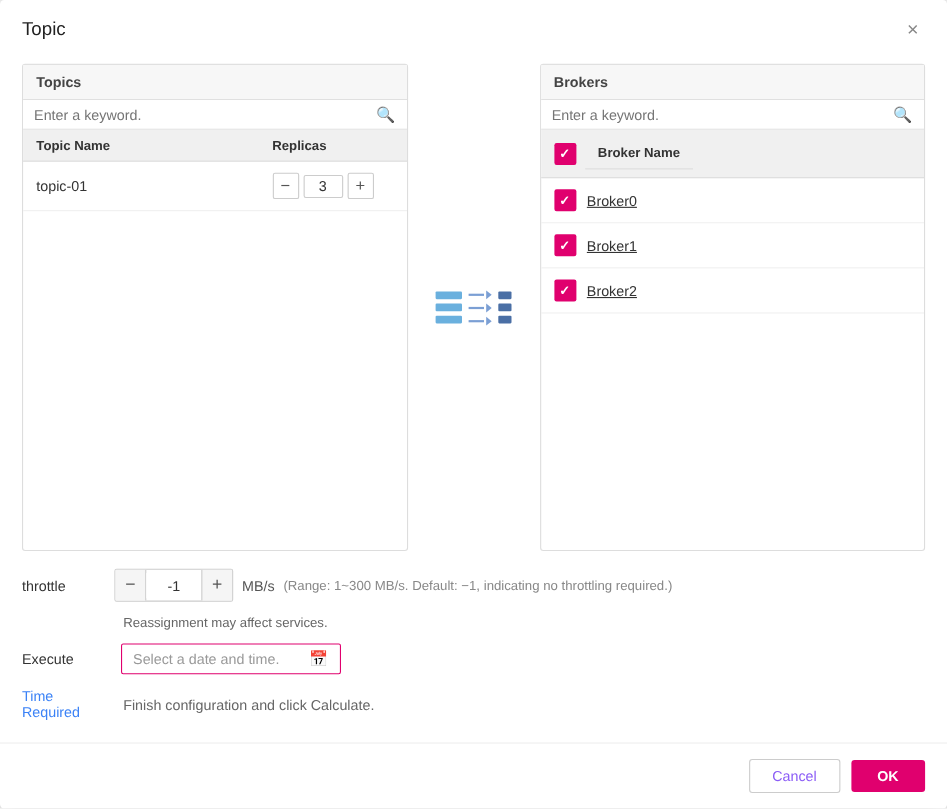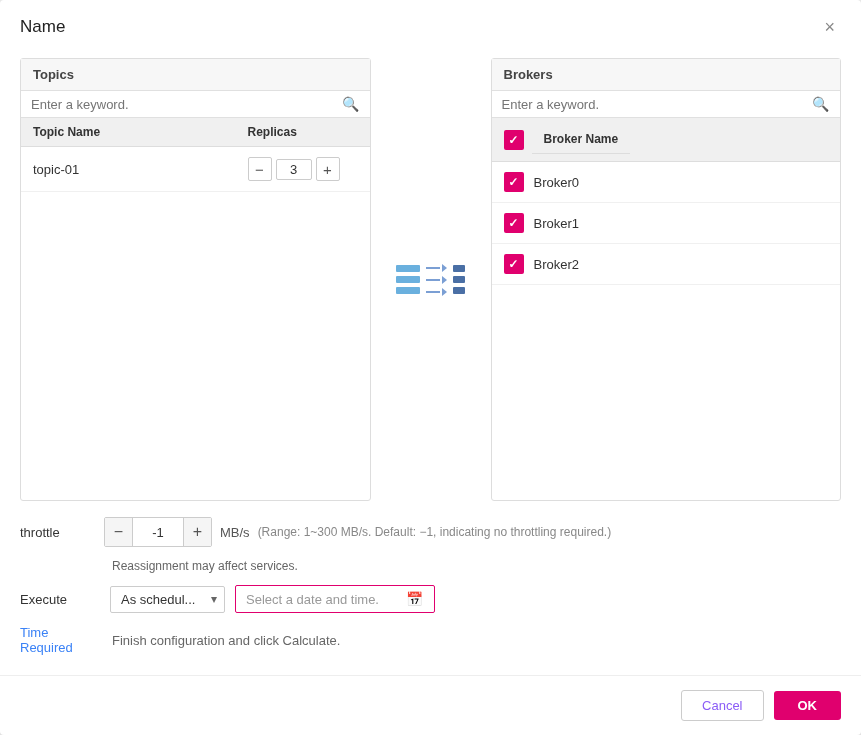--- a/index.html
+++ b/index.html
@@ -172,20 +172,21 @@
       background: #e0006e;
       border-radius: 2px;
       display: flex;
       align-items: center;
       justify-content: center;
       flex-shrink: 0;
     }
     .broker-name {
       color: #333;
       font-weight: 500;
+      text-decoration: underline;
     }
     .checkmark {
       color: #fff;
       font-size: 12px;
       font-weight: bold;
     }
 
     
     .center-area {
       display: flex;
@@ -418,21 +419,21 @@
       color: #fff;
       font-weight: 700;
     }
   </style>
 </head>
 <body>
 
 <div class="dialog">
 
   <div class="dialog-header">
-    <span class="dialog-title">Name</span>
+    <span class="dialog-title">Topic</span>
     <button class="close-btn">×</button>
   </div>
 
   <div class="main-content">
 
     <div class="panel">
       <div class="panel-header">Topics</div>
       <div class="search-box">
         <input class="search-input" type="text" placeholder="Enter a keyword." style="">
         <span class="search-icon">🔍</span>
@@ -524,26 +525,20 @@
           <button class="throttle-btn">+</button>
         </div>
         <span class="unit-label">MB/s</span>
         <span class="hint-text">(Range: 1~300 MB/s. Default: −1, indicating no throttling required.)</span>
       </div>
     </div>
     <div class="warning-text">Reassignment may affect services.</div>
 
     <div class="execute-row">
       <span class="execute-label">Execute</span>
-      <div class="select-wrapper">
-        <select class="select-dropdown">
-          <option>As schedul...</option>
-          <option>Immediately</option>
-        </select>
-      </div>
       <div class="datetime-input">
         <span>Select a date and time.</span>
         <span class="datetime-icon">📅</span>
       </div>
     </div>
 
     <div class="time-required-row">
       <span class="time-required-label">Time Required</span>
       <span class="time-required-value">Finish configuration and click Calculate.</span>
     </div>

